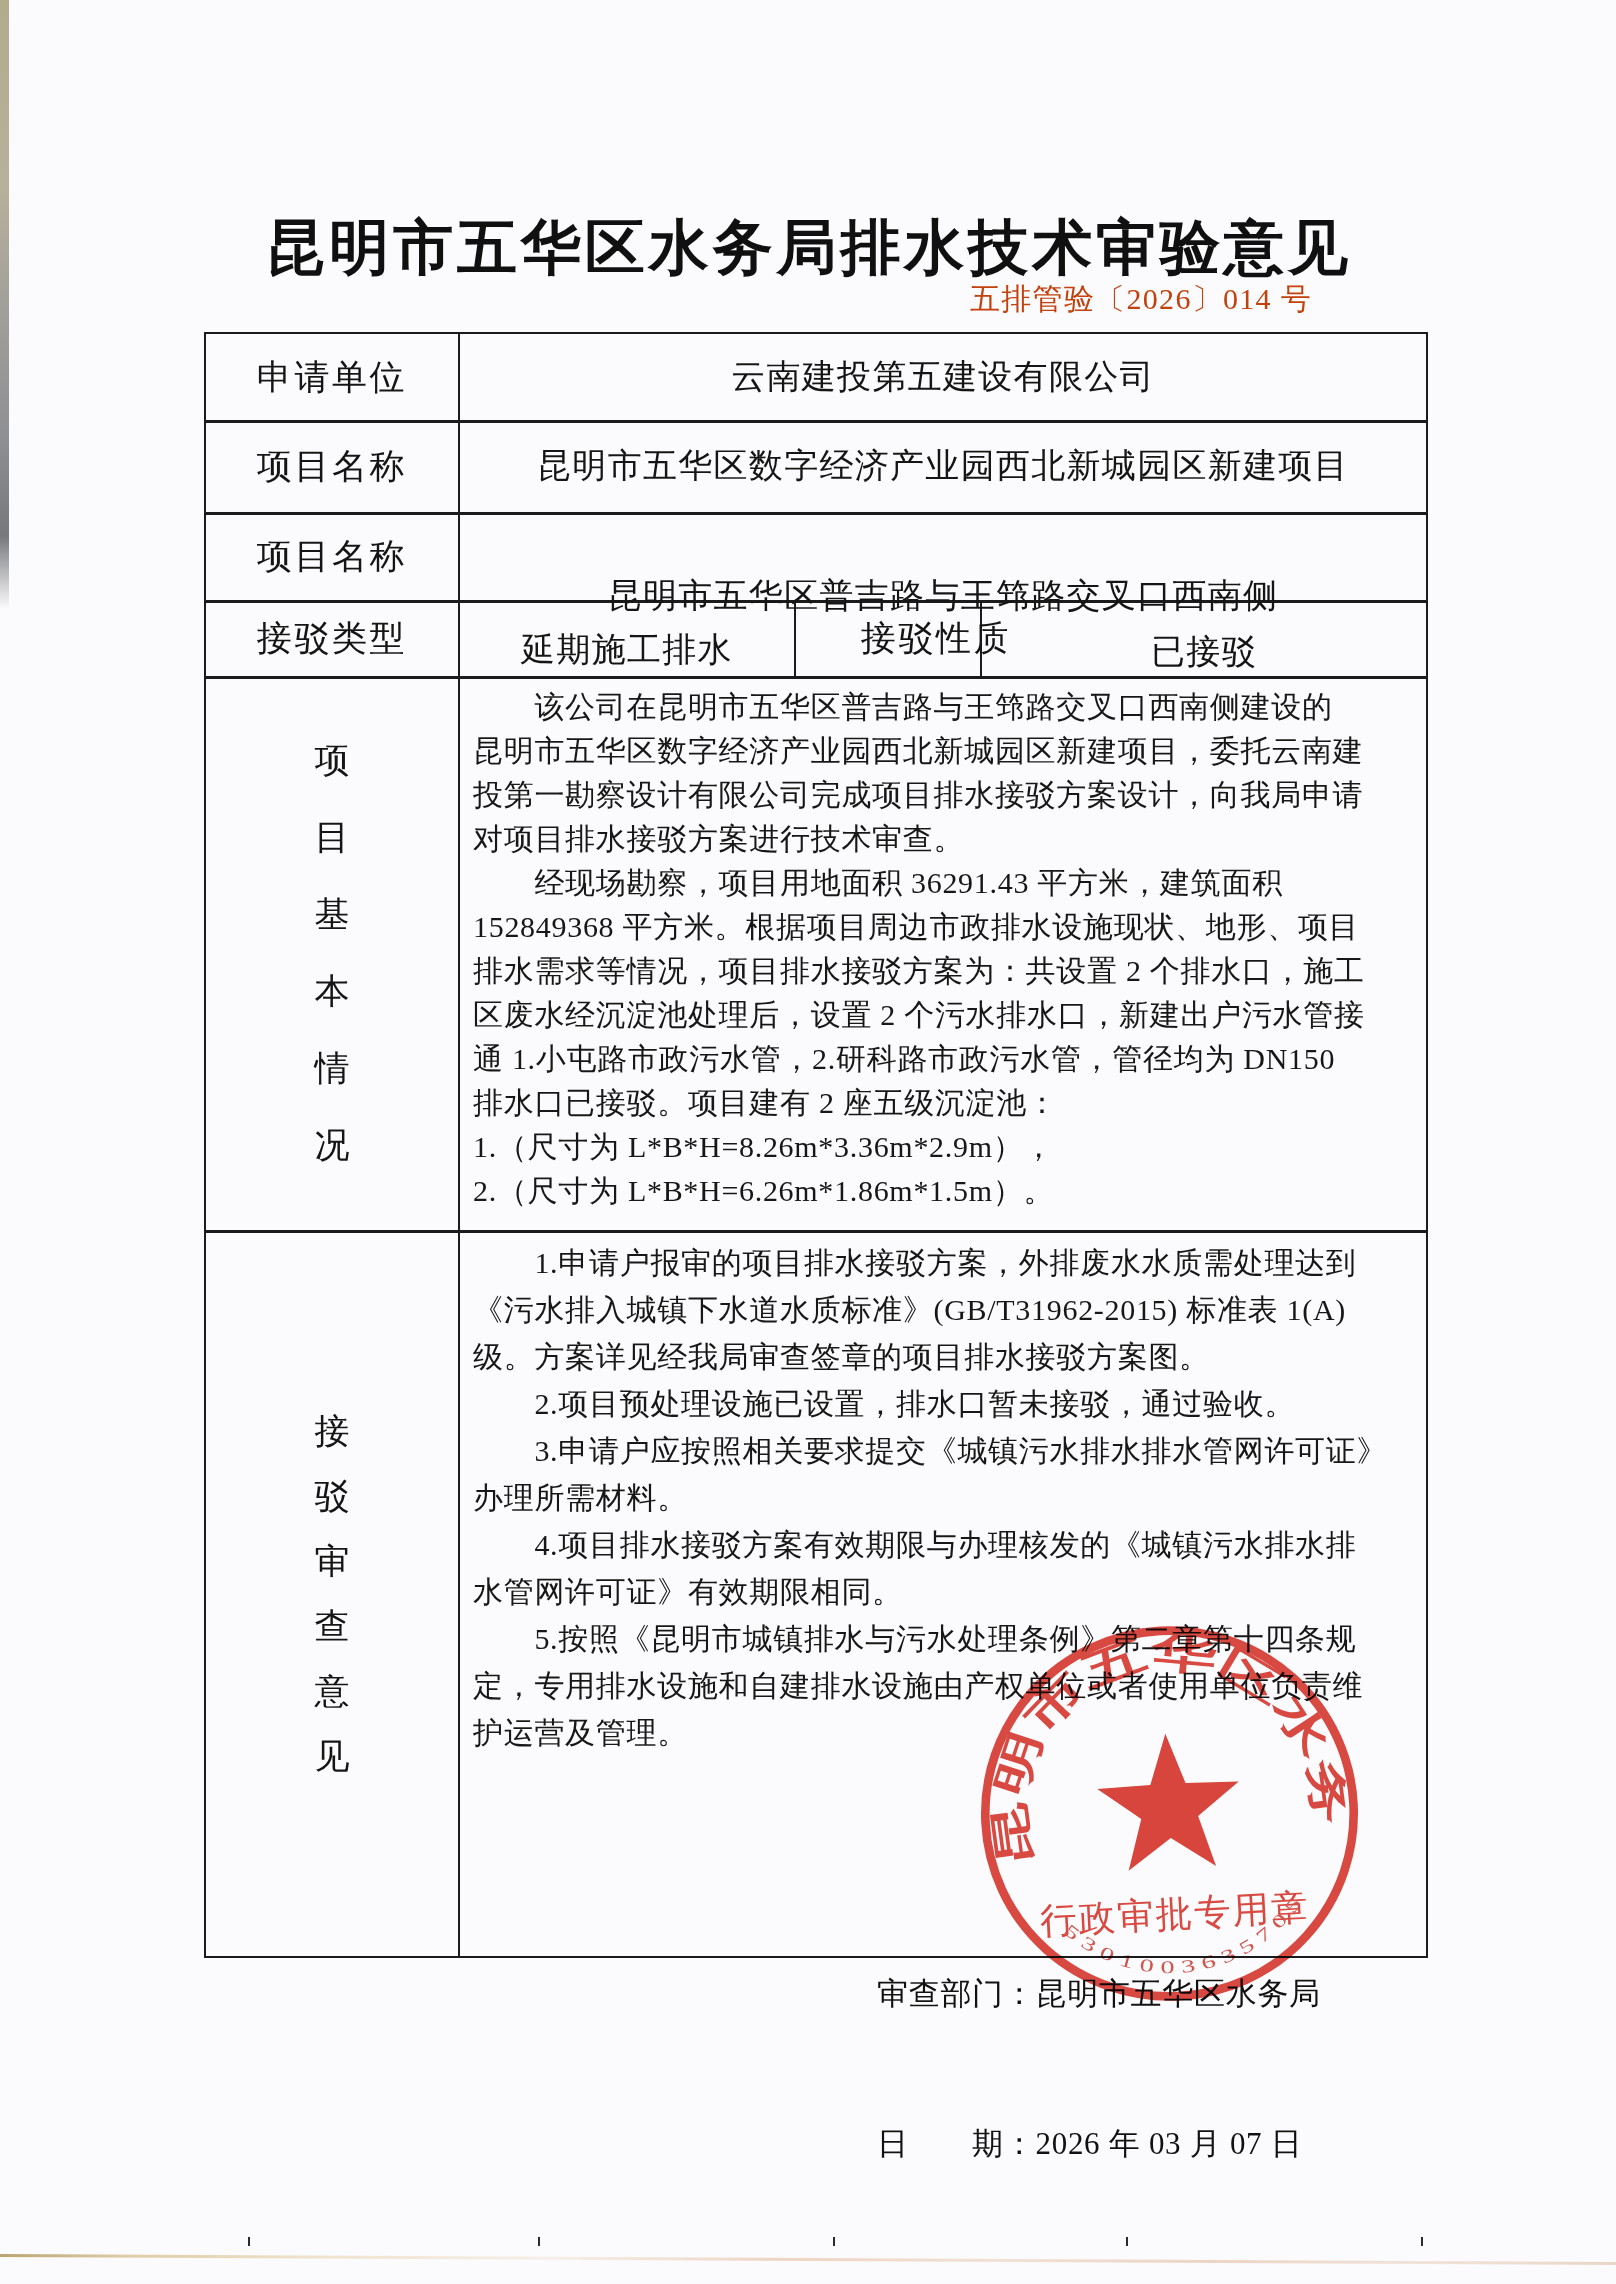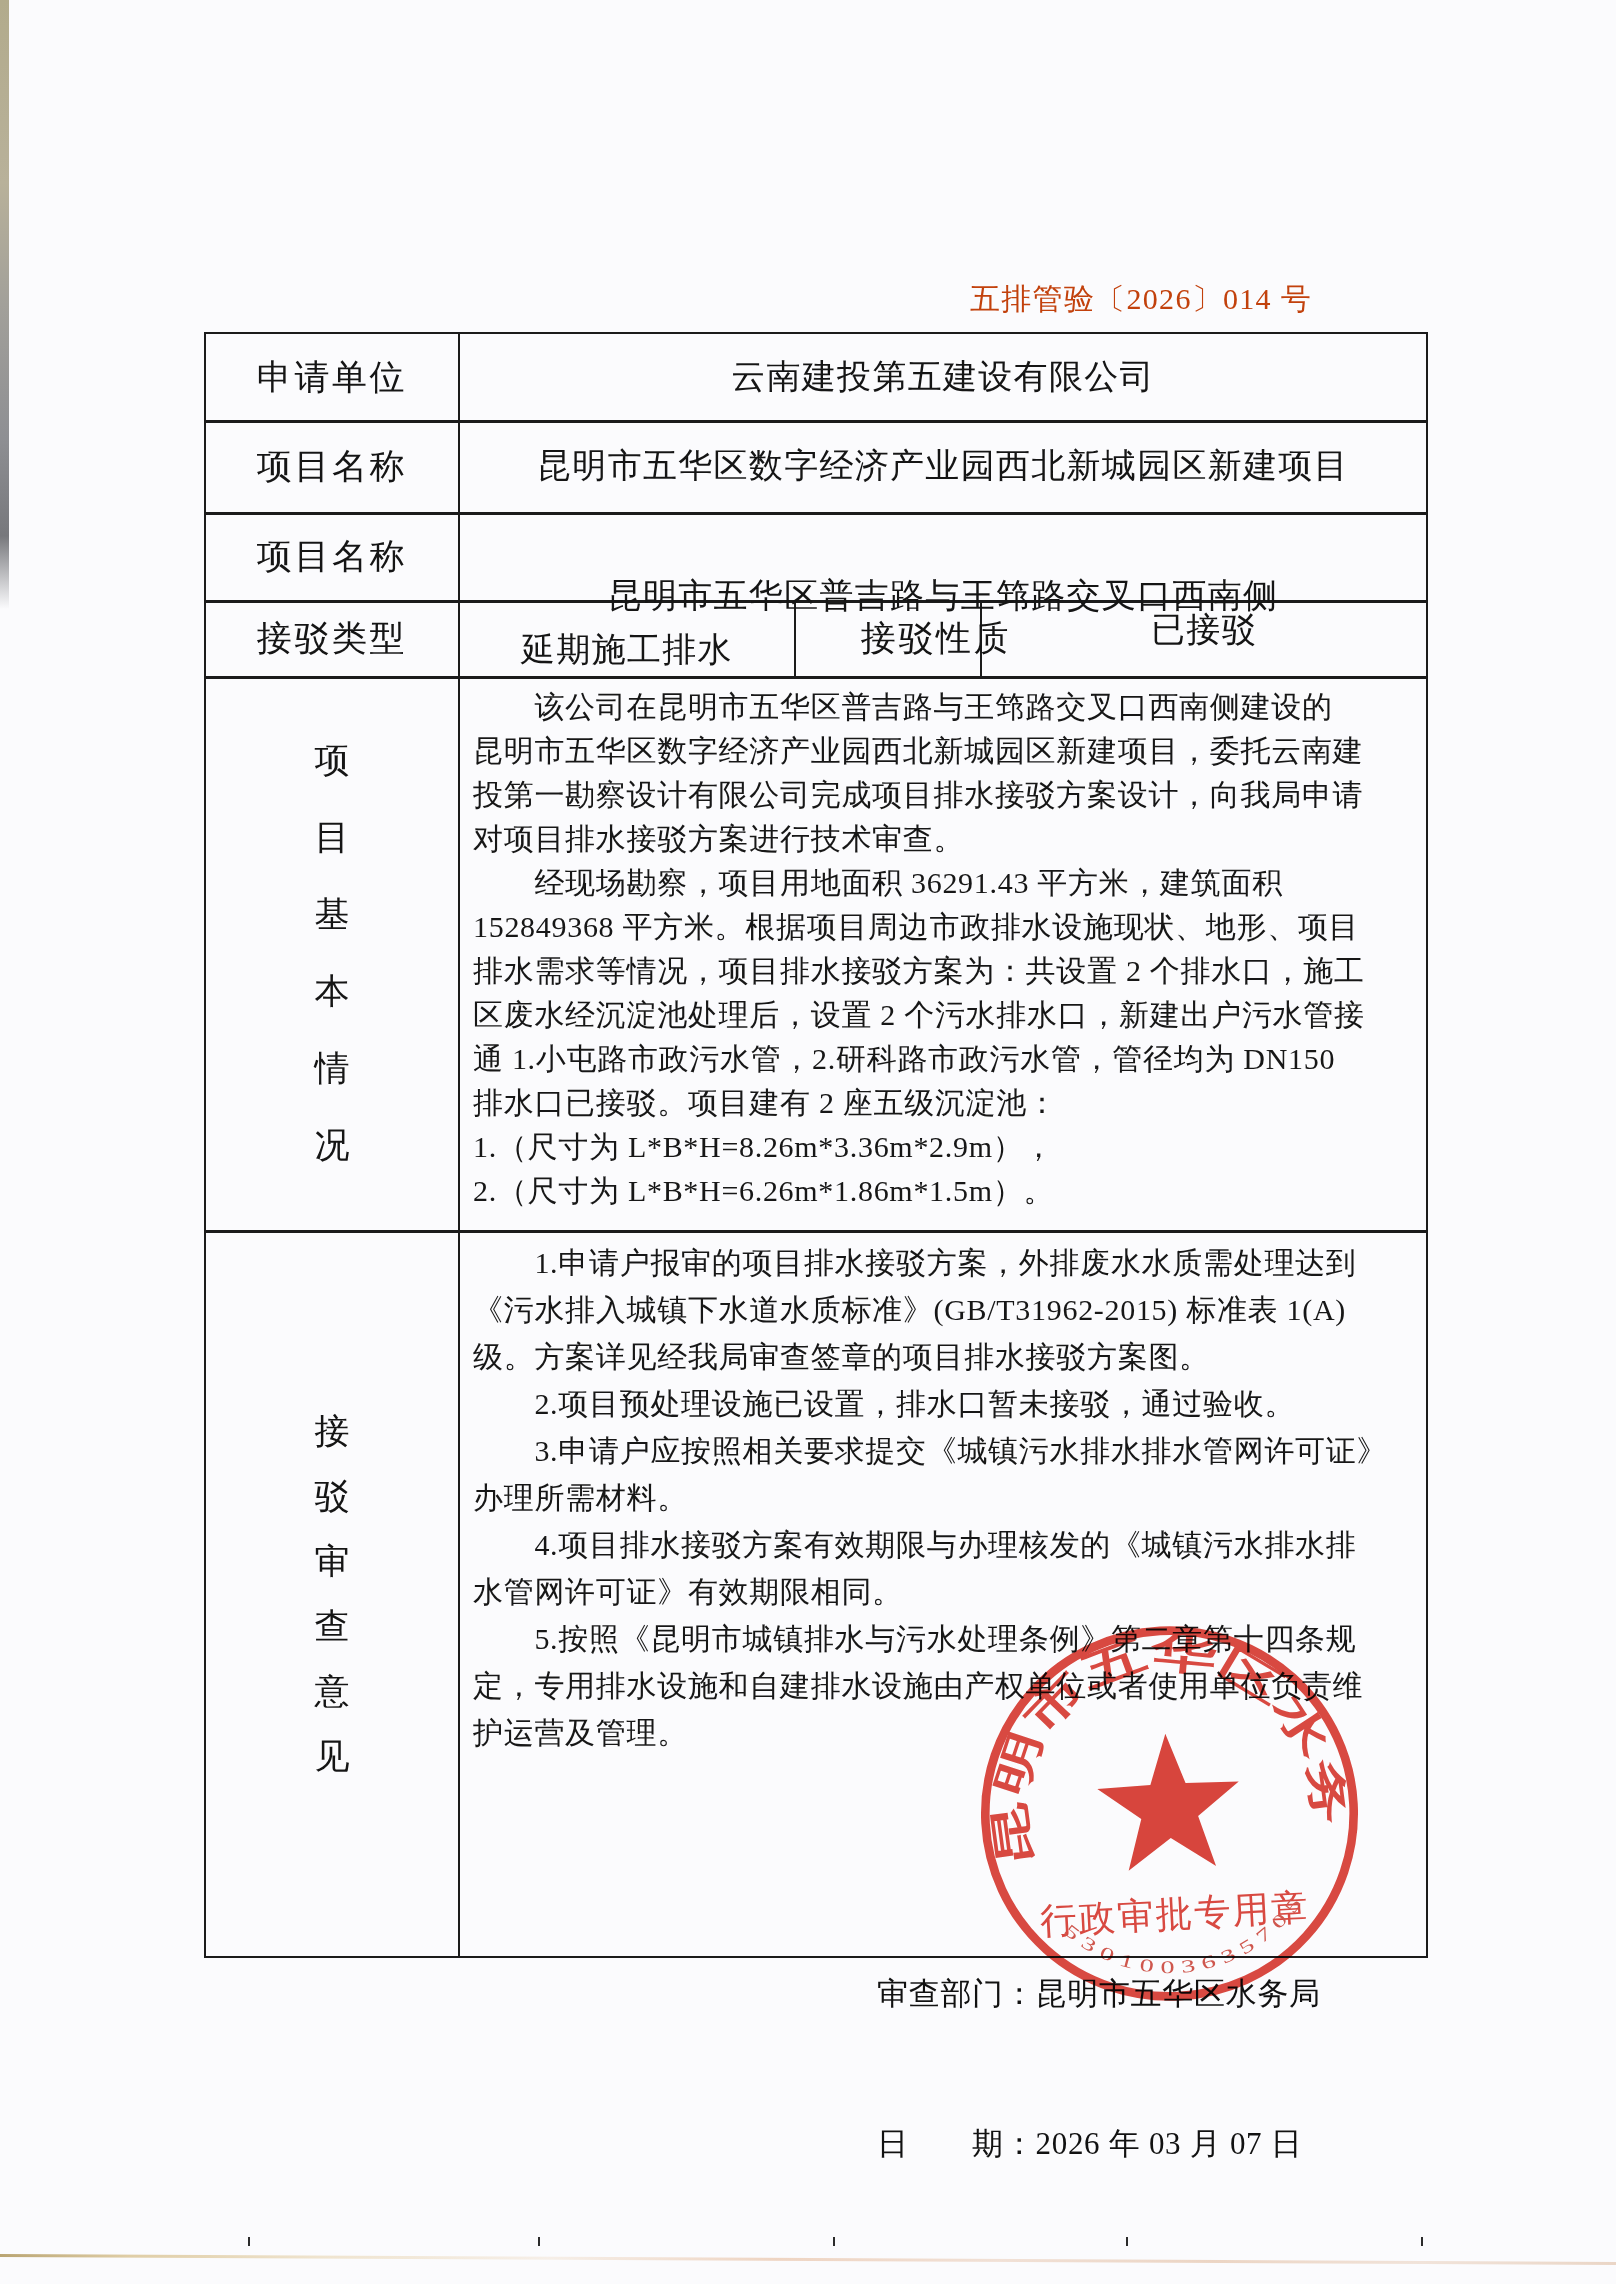--- a/index.html
+++ b/index.html
@@ -66,20 +66,21 @@
       rgba(200,125,65,.3) 75%, rgba(195,120,60,.18) 88%, rgba(190,115,55,.28) 100%);
   }
 </style>
 </head>
 <body>
 
 <div class="page">
 
   <div class="scan-edge"></div>
 
+  <h1 class="title">昆明市五华区水务局排水技术审验意见</h1>
   <div class="doc-number">五排管验〔2026〕014 号</div>
 
   <div class="table">
 
     <div class="hline" style="top:86px"></div>
     <div class="hline" style="top:178px"></div>
     <div class="hline" style="top:266px"></div>
     <div class="hline" style="top:342px"></div>
     <div class="hline" style="top:896px"></div>
 
@@ -92,21 +93,21 @@
 
     <div class="cell label-cell" style="left:0; width:252px; top:86px; height:92px;">项目名称</div>
     <div class="cell value-cell" style="left:254px; right:0; top:86px; height:92px;">昆明市五华区数字经济产业园西北新城园区新建项目</div>
 
     <div class="cell label-cell" style="left:0; width:252px; top:178px; height:88px;">项目名称</div>
     <div class="cell value-cell" style="left:254px; right:0; top:178px; height:88px;margin-top:40px;">昆明市五华区普吉路与王筇路交叉口西南侧</div>
 
     <div class="cell label-cell" style="left:0; width:252px; top:266px; height:76px;">接驳类型</div>
     <div class="cell value-cell" style="left:254px; width:334px; top:278px; height:76px;">延期施工排水</div>
     <div class="cell label-cell" style="left:590px; width:184px; top:266px; height:76px;margin-left:48px;">接驳性质</div>
-    <div class="cell value-cell" style="left:776px; right:0; top:258px; height:76px;">已接驳</div>
+    <div class="cell value-cell" style="left:776px; right:0; top:280px; height:76px;">已接驳</div>
 
     <div class="vlabel vlabel-basic" style="top:342px; height:554px;">
         <div class="vchar">项</div>
         <div class="vchar">目</div>
         <div class="vchar">基</div>
         <div class="vchar">本</div>
         <div class="vchar">情</div>
         <div class="vchar">况</div>
       </div>
     <div class="content" style="top:342px; height:554px;">

